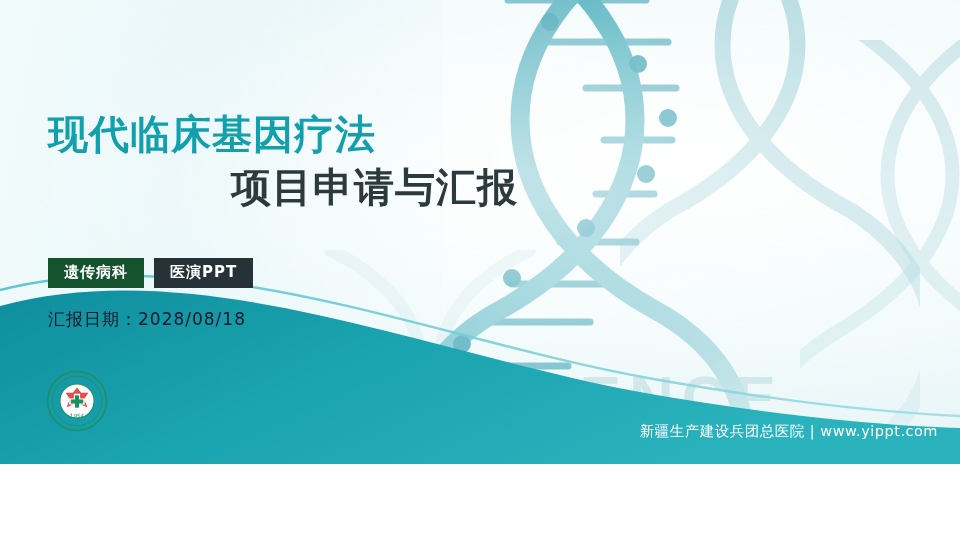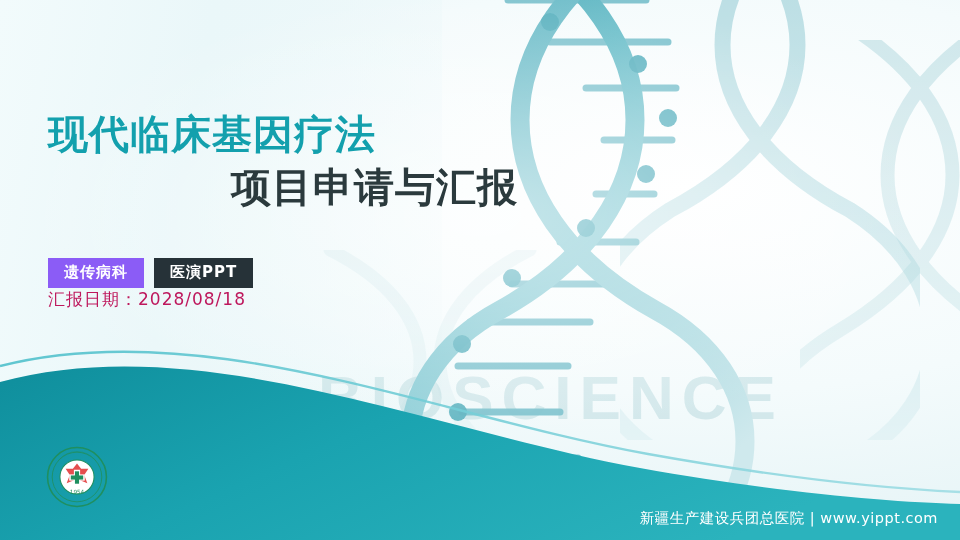--- a/index.html
+++ b/index.html
@@ -8,21 +8,21 @@
   }
   body {
     width: 960px;
     height: 540px;
     overflow: hidden;
     font-family: "Liberation Sans", sans-serif;
   }
   #slide {
     position: relative;
     width: 960px;
-    height: 540px;
+    height: 464px;
     background: #ffffff;
     overflow: hidden;
   }
 
   
   .bg-base {
     position: absolute;
     inset: 0;
     background:
       radial-gradient(120% 90% at 72% 35%, #ffffff 0%, #f4fbfc 42%, #e8f5f7 70%, #dff0f3 100%);
@@ -98,42 +98,42 @@
     left: 48px;
     top: 258px;
     display: flex;
     gap: 10px;
   }
   .tag {
     font-family: "DejaVu Sans", "Liberation Sans", sans-serif;
     font-size: 15px;
     font-weight: 700;
     color: #ffffff;
-    background: #8b5cf6;
+    background: #14532d;
     padding: 6px 16px 7px 16px;
     letter-spacing: 1px;
     line-height: 1.1;
   }
   .tag.dark { background: #263238; text-align: right; }
 
   .report-date {
     position: absolute;
     left: 48px;
-    top: 288px;
+    top: 308px;
     font-family: "DejaVu Sans", "Liberation Sans", sans-serif;
     font-size: 17px;
-    color: #be185d;
+    color: #0f172a;
     letter-spacing: 1px;
   }
 
   
   .footer-text {
     position: absolute;
     right: 22px;
-    bottom: 12px;
+    bottom: 23px;
     font-family: "DejaVu Sans", "Liberation Sans", sans-serif;
     font-size: 14.5px;
     color: #ffffff;
     letter-spacing: 0.5px;
     white-space: nowrap;
   }
   .logo {
     position: absolute;
     left: 46px;
     bottom: 32px;

